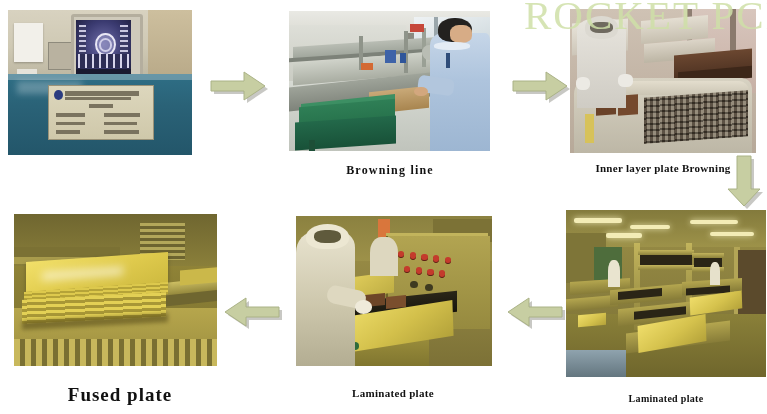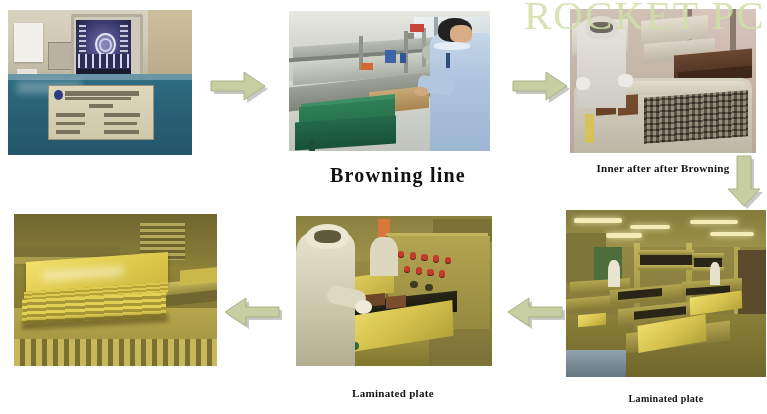--- a/index.html
+++ b/index.html
@@ -414,21 +414,21 @@
       <div class="lay p2-person"></div>
       <div class="lay p2-head"></div>
       <div class="lay p2-face"></div>
       <div class="lay p2-collar"></div>
       <div class="lay p2-badge"></div>
       <div class="lay p2-arm"></div>
       <div class="lay p2-hand"></div>
     </div>
   </div>
 
-  <div class="caption" style="left:308px; top:162px; width:180px; font-size:20px; letter-spacing:1.2px;">Browning line</div>
+  <div class="caption" style="left:300px; top:162px; width:180px; font-size:12px; letter-spacing:1.2px;">Browning line</div>
 
   <div class="arrow" style="left:513px; top:72px;">
     <svg width="60" height="38" viewBox="0 0 60 38" aria-hidden="true">
       <g transform="translate(3,3)">
         <path d="M0 9 L33 9 L33 0 L54 14 L33 28 L33 19 L0 19 Z" fill="#9b9b93" opacity=".55"></path>
       </g>
       <path d="M0 9 L33 9 L33 0 L54 14 L33 28 L33 19 L0 19 Z" fill="#c7cea2" stroke="#aab286" stroke-width="1"></path>
     </svg>
   </div>
 
@@ -451,21 +451,21 @@
       <div class="lay p3-panel2"></div>
       <div class="lay p3-yellowedge"></div>
       <div class="lay p3-person"></div>
       <div class="lay p3-hood"></div>
       <div class="lay p3-visor"></div>
       <div class="lay p3-glove1"></div>
       <div class="lay p3-glove2"></div>
     </div>
   </div>
 
-  <div class="caption" style="left:568px; top:161px; width:190px; font-size:11px; letter-spacing:.3px;">Inner after after Browning</div>
+  <div class="caption" style="left:568px; top:161px; width:190px; font-size:11px; letter-spacing:.3px;">Inner layer plate Browning</div>
 
   <div class="arrow" style="left:728px; top:156px;">
     <svg width="40" height="56" viewBox="0 0 40 56" aria-hidden="true">
       <g transform="translate(3,3)">
         <path d="M9 0 L23 0 L23 33 L32 33 L16 50 L0 33 L9 33 Z" fill="#9b9b93" opacity=".55"></path>
       </g>
       <path d="M9 0 L23 0 L23 33 L32 33 L16 50 L0 33 L9 33 Z" fill="#c7cea2" stroke="#aab286" stroke-width="1"></path>
     </svg>
   </div>
 
@@ -482,20 +482,21 @@
       <div class="lay p4-right-plate"></div>
       <div class="lay p4-stack-top"></div>
       <div class="lay p4-stack-gloss"></div>
       <div class="lay p4-stack-mid"></div>
       <div class="lay p4-stack-body"></div>
       <div class="lay p4-stack-shadow"></div>
       <div class="lay p4-tablegrate"></div>
     </div>
   </div>
 
+  <div class="caption" style="left:30px; top:382px; width:180px; font-size:19px; letter-spacing:1px;">Fused plate</div>
 
   <div class="arrow" style="left:225px; top:298px;">
     <svg width="60" height="38" viewBox="0 0 60 38" aria-hidden="true">
       <g transform="translate(3,3)">
         <path d="M54 9 L21 9 L21 0 L0 14 L21 28 L21 19 L54 19 Z" fill="#9b9b93" opacity=".55"></path>
       </g>
       <path d="M54 9 L21 9 L21 0 L0 14 L21 28 L21 19 L54 19 Z" fill="#c7cea2" stroke="#aab286" stroke-width="1"></path>
     </svg>
   </div>
 

